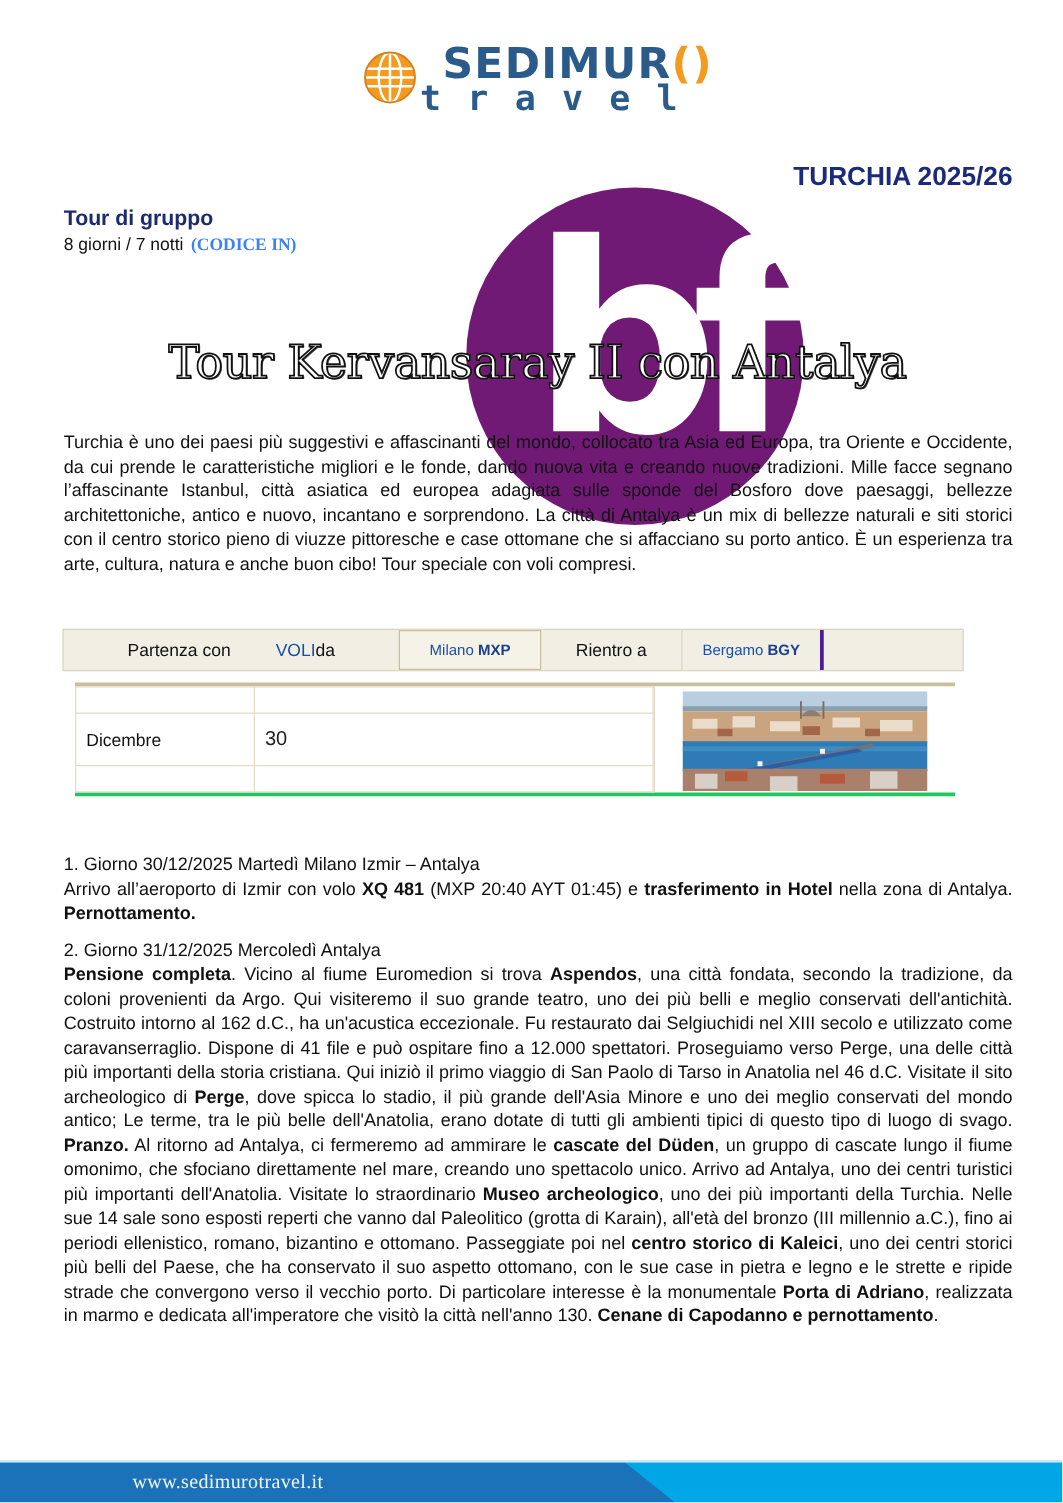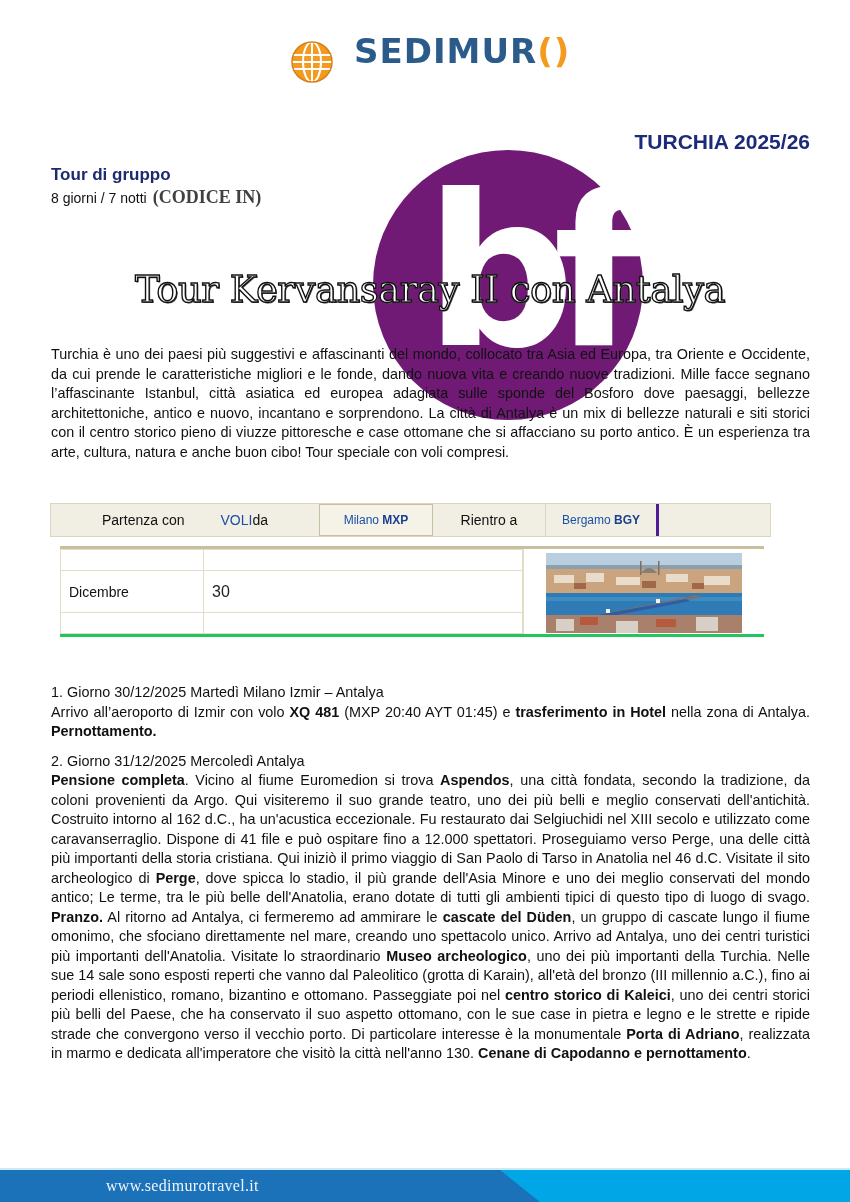--- a/index.html
+++ b/index.html
@@ -26,21 +26,21 @@
   }
   .logo .brand .paren { color: #f39a1f; }
   .logo .sub {
     position: absolute; left: 46px; top: 33px; font-family: "DejaVu Sans Mono", monospace;
     font-weight: bold; font-size: 28px; color: #2a5b8a; letter-spacing: 21px; line-height: 28px;
   }
 
   .country { right: 40px; top: 130px; font-weight: bold; font-size: 21px; color: #1c2a7a; }
   .tour-type { left: 51px; top: 165px; font-size: 17px; color: #1c2a6e; font-weight: bold; }
   .duration { left: 51px; top: 187px; font-size: 14px; color: #111; }
-  .duration .code { font-family: "Liberation Serif", serif; font-weight: bold; color: #404040; margin-left: 6px; font-size: 18px; }
+  .duration .code { font-family: "Liberation Serif", serif; font-weight: bold; color: #3b82f6; margin-left: 6px; font-size: 14px; }
 
   .tour-title {
     left: 0; width: 860px; top: 268px; text-align: center;
     font-family: "DejaVu Serif", serif; font-size: 37px; color: #fff;
     -webkit-text-stroke: 1.4px #111; letter-spacing: -0.5px;
     text-shadow: 1px 1px 0 #555;
   }
 
   .intro {
     left: 51px; width: 759px; top: 345px; font-size: 14.4px; line-height: 19.5px;
@@ -105,20 +105,21 @@
     <g stroke="#fff" stroke-width="2" fill="none">
       <ellipse cx="22" cy="22" rx="9" ry="20"></ellipse>
       <line x1="22" y1="2" x2="22" y2="42"></line>
       <line x1="3" y1="15" x2="41" y2="15"></line>
       <line x1="2" y1="22" x2="42" y2="22"></line>
       <line x1="3" y1="29" x2="41" y2="29"></line>
     </g>
     <circle cx="22" cy="22" r="20" fill="none" stroke="#d7801a" stroke-width="1.5"></circle>
   </svg>
   <div class="brand"><span>SEDIMUR</span><span class="paren">()</span></div>
+  <div class="sub">travel</div>
 </div>
 
 <div class="layer country">TURCHIA 2025/26</div>
 <div class="layer tour-type">Tour di gruppo</div>
 <div class="layer duration"><span>8 giorni / 7 notti</span><span class="code">(CODICE IN)</span></div>
 
 <div class="layer tour-title">Tour Kervansaray II con Antalya</div>
 
 <div class="layer intro">Turchia è uno dei paesi più suggestivi e affascinanti del mondo, collocato tra Asia ed Europa, tra Oriente e Occidente, da cui prende le caratteristiche migliori e le fonde, dando nuova vita e creando nuove tradizioni. Mille facce segnano l’affascinante Istanbul, città asiatica ed europea adagiata sulle sponde del Bosforo dove paesaggi, bellezze architettoniche, antico e nuovo, incantano e sorprendono. La città di Antalya è un mix di bellezze naturali e siti storici con il centro storico pieno di viuzze pittoresche e case ottomane che si affacciano su porto antico.  È un esperienza tra arte, cultura, natura e anche buon cibo! Tour speciale con voli compresi.</div>
 

